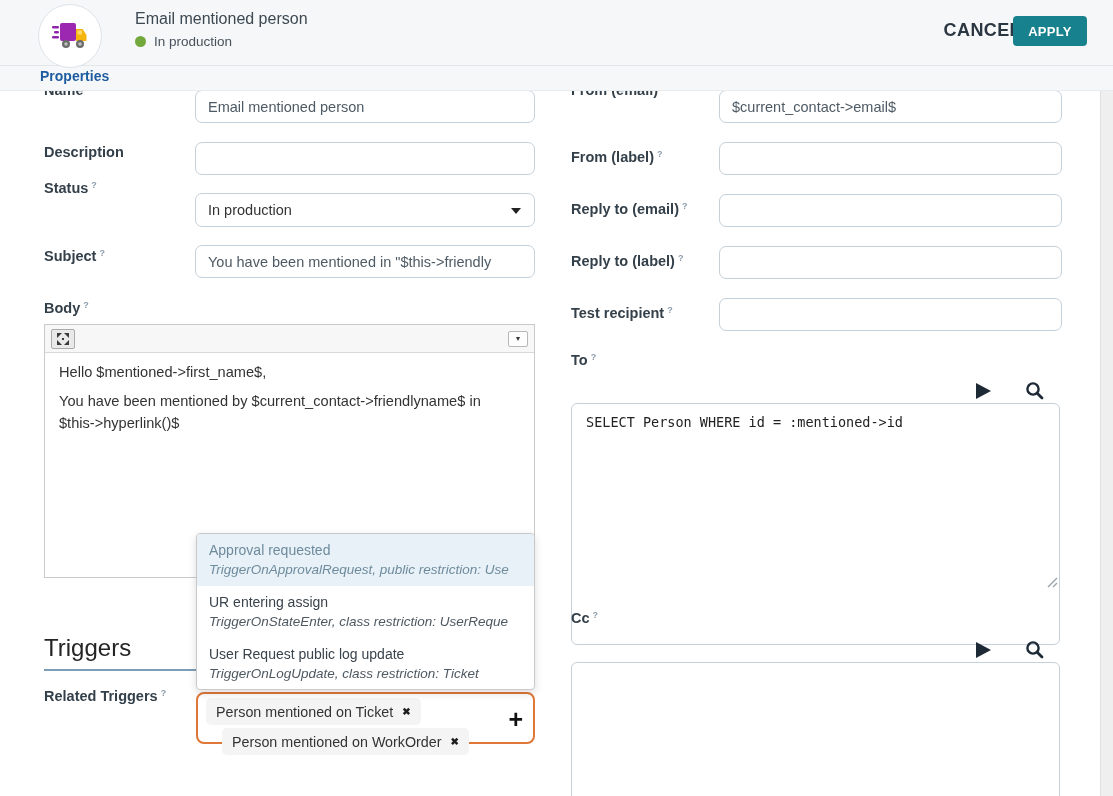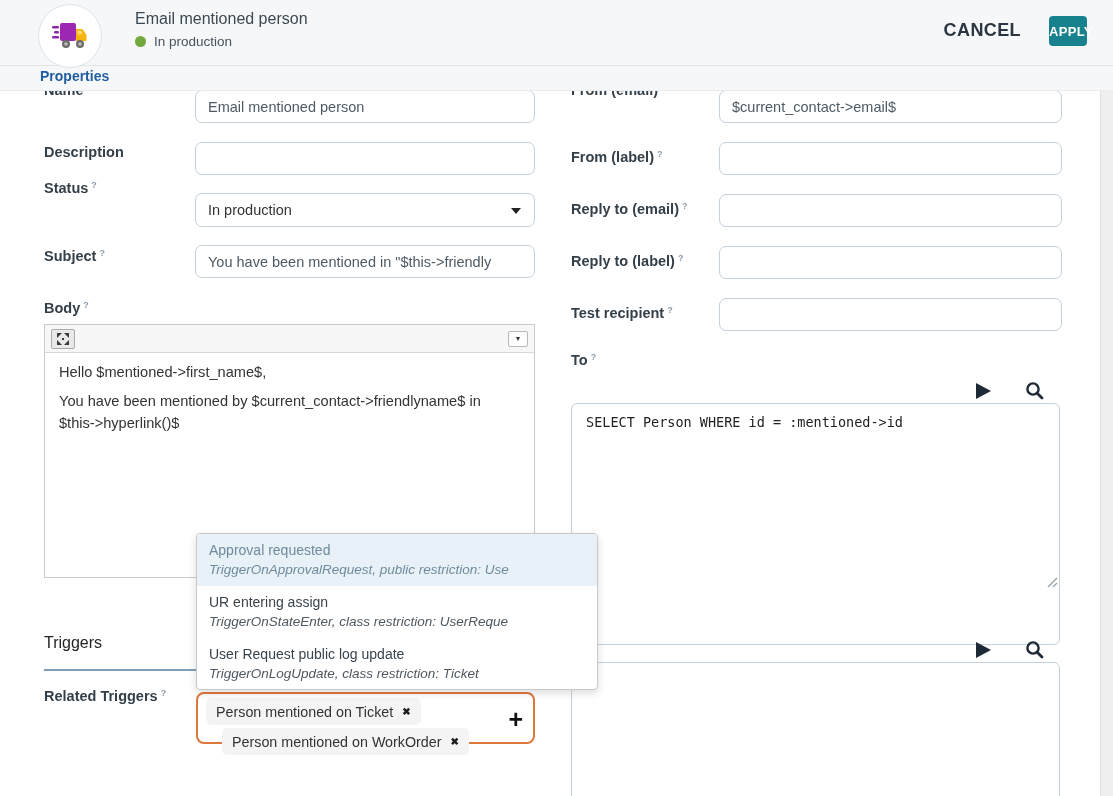--- a/index.html
+++ b/index.html
@@ -15,21 +15,21 @@
     background:#F6F7F8; border-bottom:1px solid #E9ECEE; }
   .avatar { position:absolute; left:38px; top:4px; width:64px; height:64px; border-radius:50%;
     background:#fff; border:1px solid #DCE4EA; display:flex; align-items:center; justify-content:center; z-index:5; }
   .obj-title { position:absolute; left:135px; top:10px; font-size:16px; font-weight:500; color:#3C4852; }
   .status-line { position:absolute; left:135px; top:34px; display:flex; align-items:center; gap:8px; }
   .status-dot { width:11px; height:11px; border-radius:50%; }
   .status-text { font-size:13.5px; color:#47525C; }
   .cancel-btn { position:absolute; right:92px; top:20px; font-size:18px; font-weight:700;
     color:#2A3642; letter-spacing:.4px; cursor:pointer; background:none; border:none;
     font-family:"Liberation Sans",sans-serif; }
-  .apply-btn { position:absolute; right:26px; top:16px; width:38px; height:30px; border:none;
+  .apply-btn { position:absolute; right:26px; top:16px; width:74px; height:30px; border:none;
     border-radius:4px; color:#fff; font-size:13px; font-weight:700; letter-spacing:.3px;
     cursor:pointer; font-family:"Liberation Sans",sans-serif; }
   .tab-properties { position:absolute; left:40px; top:68px; font-size:14px; font-weight:700;
     color:#1D5C9F; cursor:pointer; }
 
   
   .lbl { position:absolute; font-size:14.5px; font-weight:600; color:#333F49; z-index:1; white-space:nowrap; }
   .hint { font-size:9px; color:#8C9BAA; vertical-align:top; margin-left:3px; font-weight:600; }
   .inp { position:absolute; height:33px; border:1px solid #C4D0DA; border-radius:7px; background:#fff;
     font-size:14.5px; color:#4E5A64; padding:0 12px; font-family:"Liberation Sans",sans-serif;
@@ -48,31 +48,31 @@
   .editor-toolbar { height:28px; background:#F7F7F7; border-bottom:1px solid #D8D8D8;
     display:flex; justify-content:space-between; align-items:center; padding:0 6px; }
   .tb-btn { width:24px; height:20px; border:1px solid #ABABAB; background:#E9E9E9; border-radius:2px;
     display:flex; align-items:center; justify-content:center; cursor:pointer; }
   .tb-collapse { width:20px; height:16px; border:1px solid #B8B8B8; background:#FDFDFD; border-radius:2px;
     display:flex; align-items:center; justify-content:center; cursor:pointer; font-size:8px; color:#333; }
   .editor-body { padding:9px 14px; font-size:14.6px; color:#333; line-height:1.5; width:470px; }
   .editor-body p { margin-bottom:7px; }
 
   
-  .dropdown { position:absolute; left:196px; top:533px; width:402px; height:157px; background:#fff;
+  .dropdown { position:absolute; left:196px; top:533px; width:339px; height:157px; background:#fff;
     border:1px solid #C9C9C9; border-radius:4px; box-shadow:0 3px 9px rgba(0,0,0,.14);
     z-index:30; overflow:hidden; }
   .dd-item { padding:6px 12px 7px 12px; cursor:pointer; }
   .dd-item .dd-title { font-size:14px; color:#39434C; line-height:20px; white-space:nowrap; }
   .dd-item .dd-sub { font-size:13.5px; font-style:italic; color:#4E5861; line-height:19px; white-space:nowrap; }
   .dd-item.hl { background:#E8F1F7; }
   .dd-item.hl .dd-title, .dd-item.hl .dd-sub { color:#6E8B9D; }
 
   
-  .section-title { position:absolute; left:44px; top:634px; font-size:16px; color:#242424; z-index:1; }
+  .section-title { position:absolute; left:44px; top:634px; font-size:24px; color:#242424; z-index:1; }
   .section-rule { position:absolute; left:44px; top:669px; width:491px; border-top:2px solid #7E9DB7; z-index:1; }
   .tagfield { position:absolute; left:196px; top:692px; width:339px; height:52px; background:#fff;
     border:2px solid #DE7839; border-radius:8px; z-index:10; }
   .tag { position:absolute; height:27px; background:#F4F4F4; border-radius:5px;
     display:flex; align-items:center; padding:0 10px; font-size:14.3px; color:#333; white-space:nowrap; }
   .tag .tag-x { margin-left:9px; font-size:10px; font-weight:700; color:#1d1d1d; cursor:pointer; }
   .tag-add { position:absolute; right:10px; top:13px; font-size:25px; font-weight:700; color:#111;
     cursor:pointer; line-height:1; }
 
   

